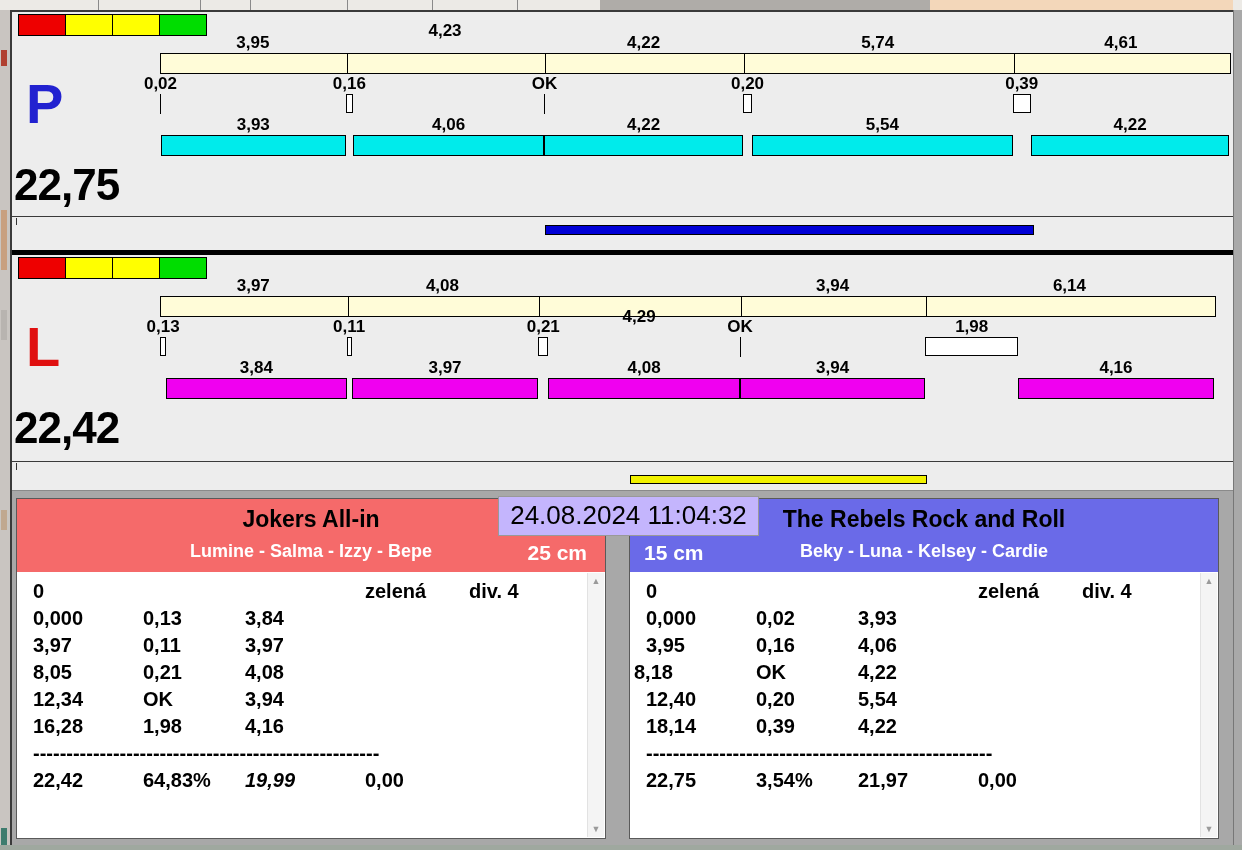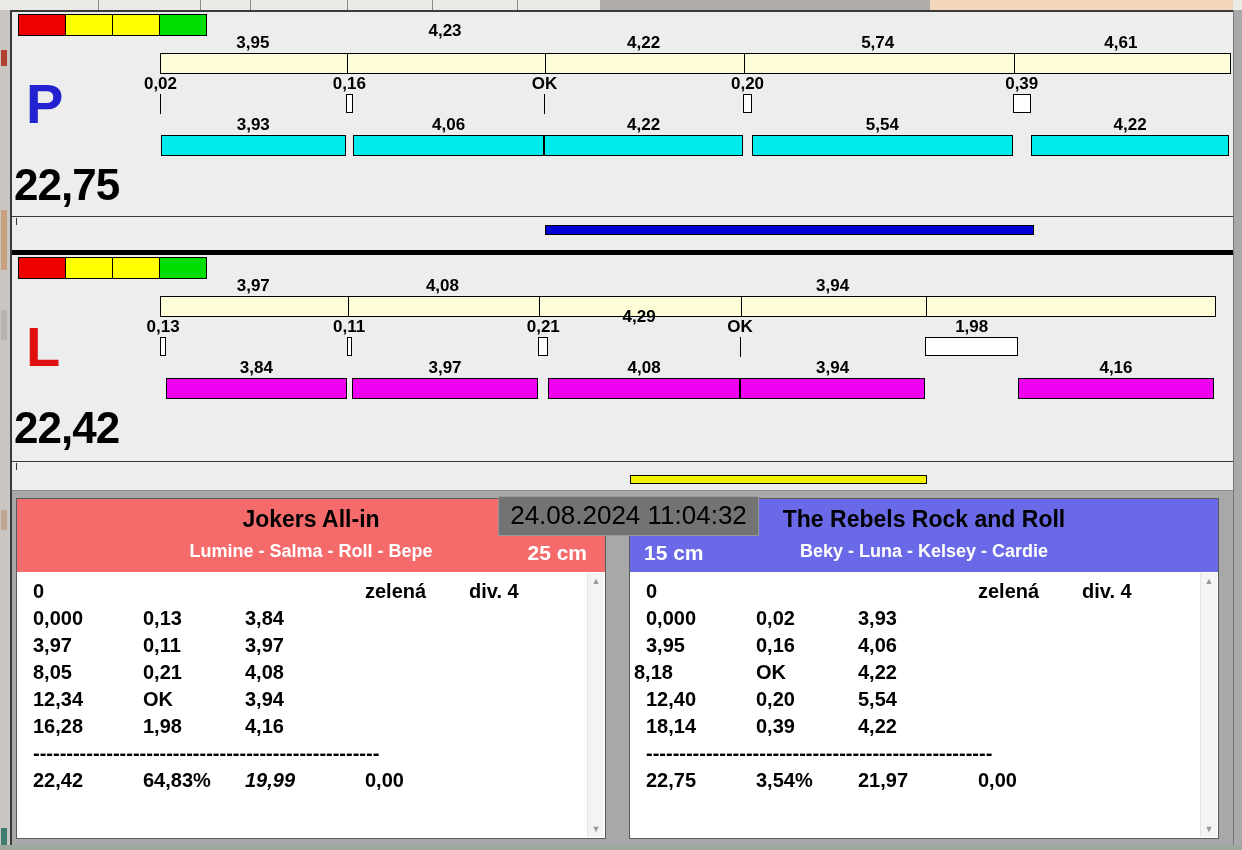--- a/index.html
+++ b/index.html
@@ -31,21 +31,21 @@
   .pass-tick{position:absolute;background:#000;}
   .dog-seg{position:absolute;border:1px solid #000;}
   .substrip{position:relative;height:33px;}
   .substrip::before{content:"";position:absolute;left:4px;top:1px;width:1px;height:7px;background:#333;}
   .substrip-l{height:28px;}
   .progress{position:absolute;border:1px solid #000;}
   .thick-divider{height:5px;background:#000;}
 
   
   .bottom{position:relative;height:355px;background:#A8A8A8;border-top:1px solid #8a8a8a;box-sizing:border-box;}
-  .datetime{position:absolute;left:486px;top:5px;width:261px;height:40px;background:#737373;border:1px solid #999;
+  .datetime{position:absolute;left:486px;top:5px;width:261px;height:40px;background:#c4b5fd;border:1px solid #999;
             box-sizing:border-box;font-size:26px;color:#000;text-align:center;line-height:37px;z-index:5;}
   .team-panel{position:absolute;top:7px;width:590px;height:341px;border:1px solid #5a5a5a;box-sizing:border-box;background:#FFF;}
   .team-panel.left{left:4px;}
   .team-panel.right{left:617px;}
   .thead{height:73px;position:relative;}
   .tname{text-align:center;font-weight:bold;font-size:23px;color:#000;padding-top:7px;}
   .trow2{position:relative;height:36px;}
   .tdogs{display:block;text-align:center;font-weight:bold;font-size:18px;color:#FFF;padding-top:8px;}
   .tcm{position:absolute;top:8px;font-weight:bold;font-size:21px;color:#FFF;}
   .team-panel.left .tcm{right:18px;}
@@ -162,40 +162,41 @@
           <div class="tlabel" style="left: 526.35px; width: 201.63px; top: 21px; margin-top: 31px;">4,29</div>
           <div class="tlabel" style="left: 491.285px; width: 80px; top: 62px;">0,21</div>
           <div class="pass-box" style="left: 526.35px; top: 82px; width: 7.87px; height: 17px;"></div>
           <div class="tlabel" style="left: 536.22px; width: 191.76px; top: 103px;">4,08</div>
           <div class="dog-seg" style="left: 536.22px; top: 123px; width: 189.76px; height: 19px; background: rgb(240, 0, 240);"></div>
           <div class="tlabel" style="left: 727.98px; width: 185.18px; top: 21px;">3,94</div>
           <div class="tlabel" style="left: 687.98px; width: 80px; top: 62px;">OK</div>
           <div class="pass-tick" style="left: 727.98px; top: 82px; width: 1px; height: 20px;"></div>
           <div class="tlabel" style="left: 727.98px; width: 185.18px; top: 103px;">3,94</div>
           <div class="dog-seg" style="left: 727.98px; top: 123px; width: 183.18px; height: 19px; background: rgb(240, 0, 240);"></div>
+          <div class="tlabel" style="left: 913.16px; width: 288.58px; top: 21px;">6,14</div>
           <div class="tlabel" style="left: 919.69px; width: 80px; top: 62px;">1,98</div>
           <div class="pass-box" style="left: 913.16px; top: 82px; width: 91.06px; height: 17px;"></div>
           <div class="tlabel" style="left: 1006.22px; width: 195.52px; top: 103px;">4,16</div>
           <div class="dog-seg" style="left: 1006.22px; top: 123px; width: 193.52px; height: 19px; background: rgb(240, 0, 240);"></div>
         </div>
       <div class="lane-letter" style="color: rgb(224, 16, 16);">L</div>
       <div class="lane-total">22,42</div>
     </section>
     <div class="substrip substrip-l">
       <div class="progress" style="left: 618px; top: 13px; width: 295px; height: 7px; background: rgb(242, 242, 0);"></div>
     </div>
 
     <div class="bottom">
       <div class="datetime">24.08.2024 11:04:32</div>
 
       <div class="team-panel left">
         <div class="thead" style="background: rgb(245, 106, 106);">
           <div class="tname">Jokers All-in</div>
           <div class="trow2">
-            <span class="tdogs">Lumine - Salma - Roll - Bepe</span>
+            <span class="tdogs">Lumine - Salma - Izzy - Bepe</span>
             <span class="tcm">25 cm</span>
           </div>
         </div>
         <div class="tbody">
           <div class="tcontent">
               <div class="trow">
                 <span class="tcell" style="left: 16px;">0</span>
                 <span class="tcell" style="left: 348px;">zelená</span>
                 <span class="tcell" style="left: 452px;">div. 4</span>
               </div>

